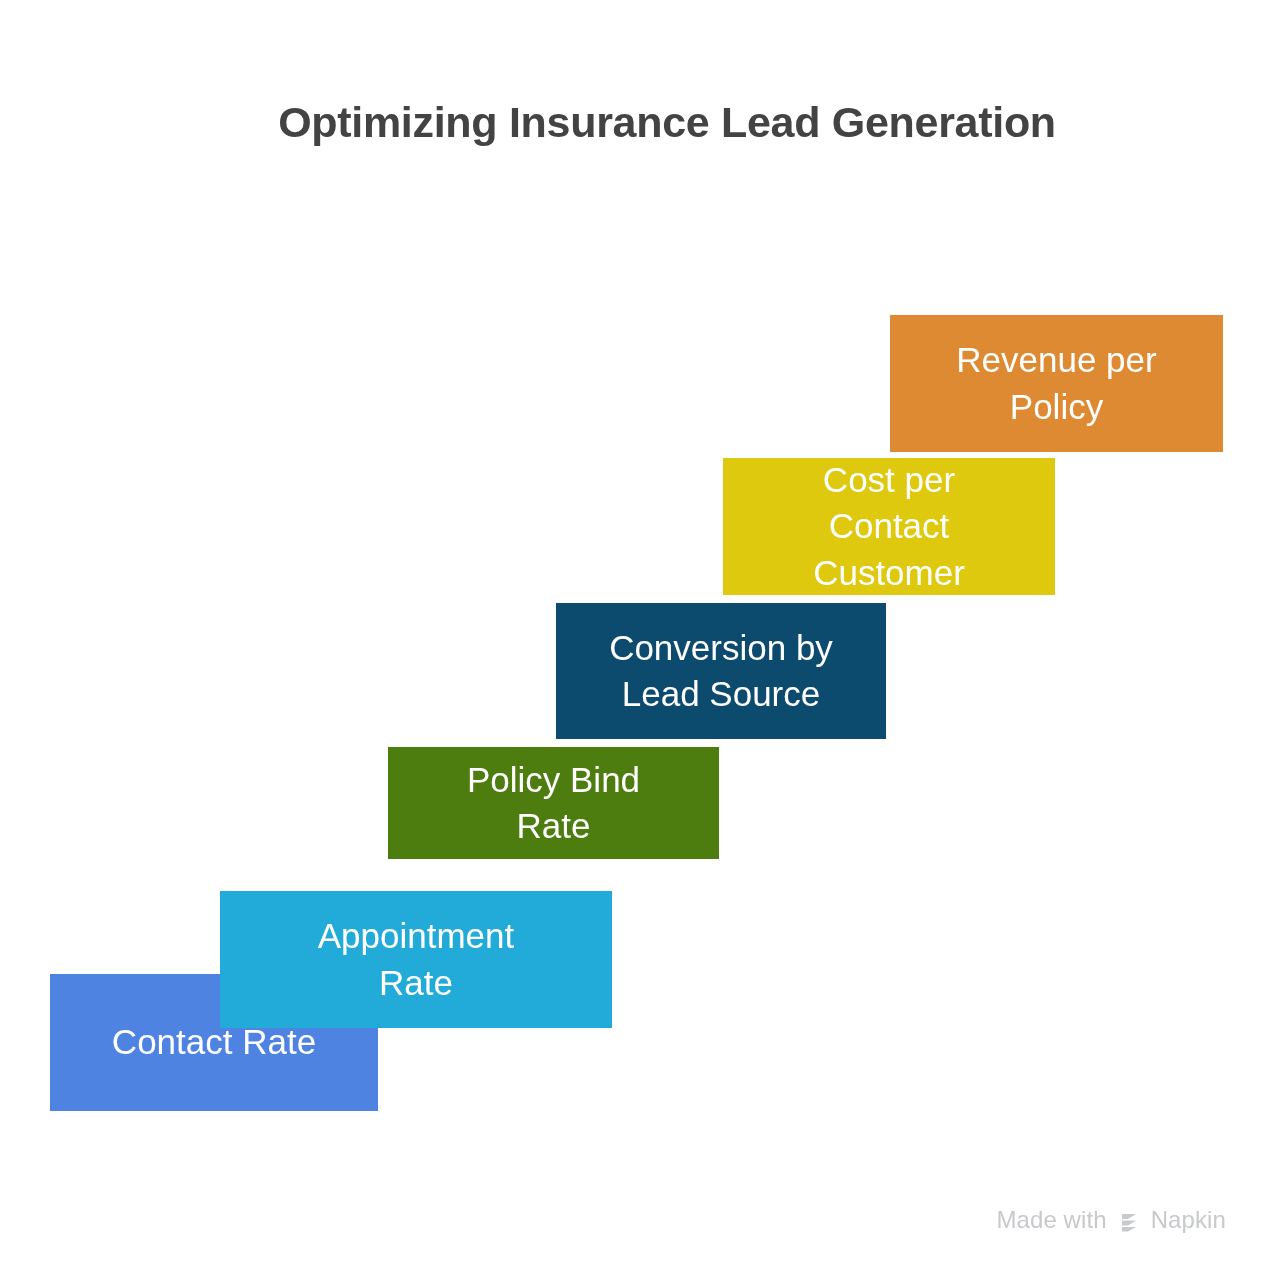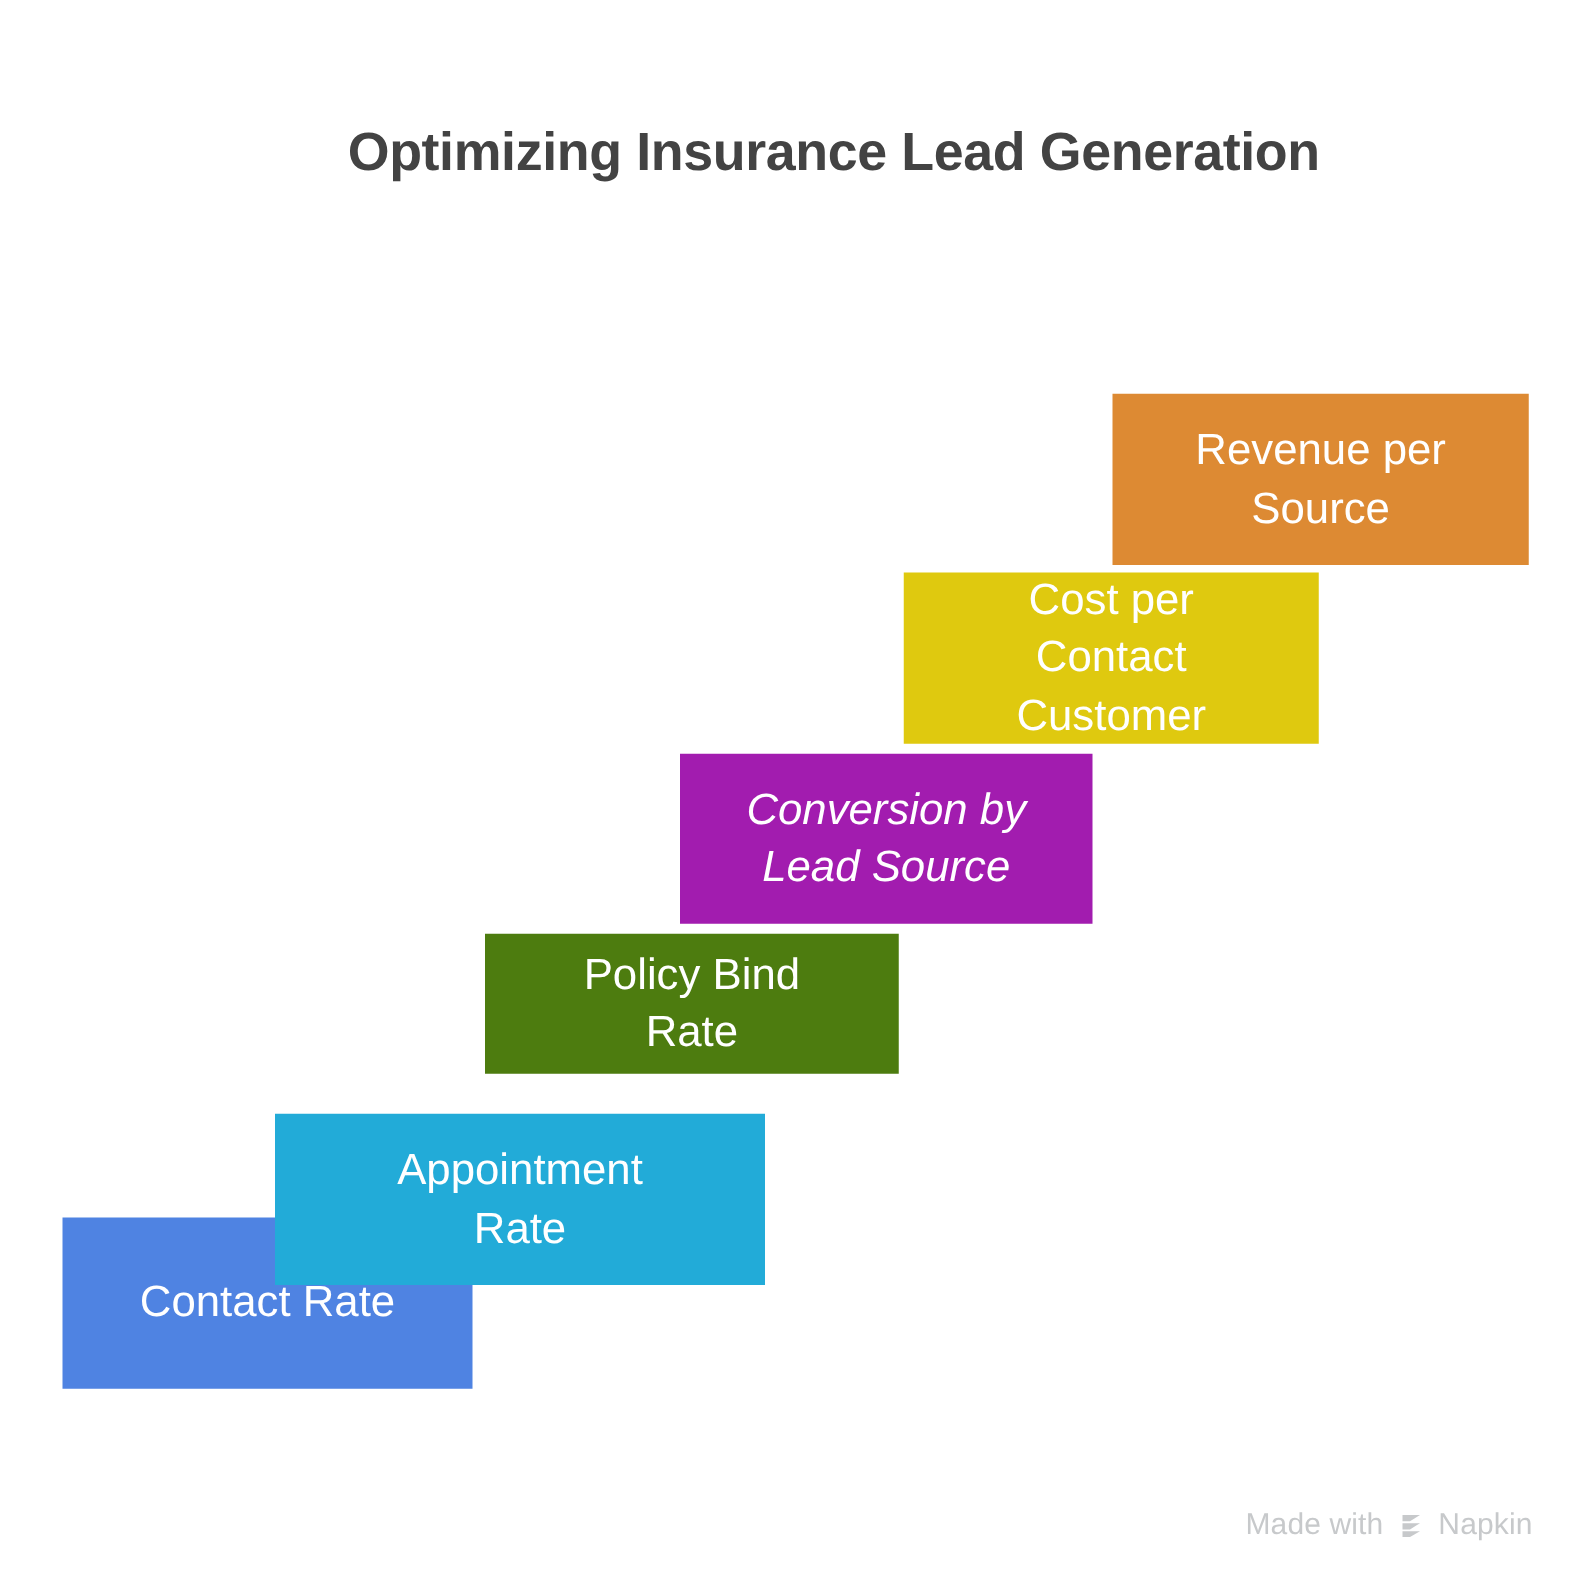--- a/index.html
+++ b/index.html
@@ -61,21 +61,21 @@
     font-weight: normal;
     font-family: "Liberation Sans", sans-serif;
     white-space: pre-line;
   }
 
   #watermark {
     position: absolute;
     right: 46px;
     bottom: 38px;
     display: flex;
-    align-items: flex-start;
+    align-items: flex-end;
     gap: 9px;
     color: #c7c9cb;
     font-size: 24px;
     font-family: "Liberation Sans", sans-serif;
     letter-spacing: 0.1px;
   }
 
   #watermark .wm-logo {
     display: inline-flex;
     width: 26px;
@@ -96,32 +96,32 @@
         <div class="step-label">Contact Rate</div>
       </div>
       <div class="step" style="left: 220px; top: 891px; width: 392px; height: 137px; background: rgb(34, 171, 216);">
         <div class="step-label">Appointment
 Rate</div>
       </div>
       <div class="step" style="left: 388px; top: 747px; width: 331px; height: 112px; background: #4d7c0f;">
         <div class="step-label">Policy Bind
 Rate</div>
       </div>
-      <div class="step" style="left: 544px; top: 603px; width: 330px; height: 136px; background: #a21caf; font-style: italic;">
+      <div class="step" style="left: 556px; top: 603px; width: 330px; height: 136px; background: #0c4a6e;">
         <div class="step-label">Conversion by
 Lead Source</div>
       </div>
       <div class="step" style="left: 723px; top: 458px; width: 332px; height: 137px; background: rgb(223, 201, 15);">
         <div class="step-label">Cost per
 Contact
 Customer</div>
       </div>
       <div class="step" style="left: 890px; top: 315px; width: 333px; height: 137px; background: rgb(221, 138, 51);">
         <div class="step-label">Revenue per
-Source</div>
+Policy</div>
       </div>
     </div>
 
   <div id="watermark">
     <span>Made with</span>
     <span class="wm-logo">
       <svg width="26" height="26" viewBox="0 0 26 26" aria-hidden="true">
         <path d="M6 6 L20 6 L12 11 L6 11 Z" fill="#c7c9cb"></path>
         <path d="M6 12.5 L20 12.5 L12 17.5 L6 17.5 Z" fill="#c7c9cb"></path>
         <path d="M6 19 L20 19 L12 23.5 L6 23.5 Z" fill="#c7c9cb"></path>

